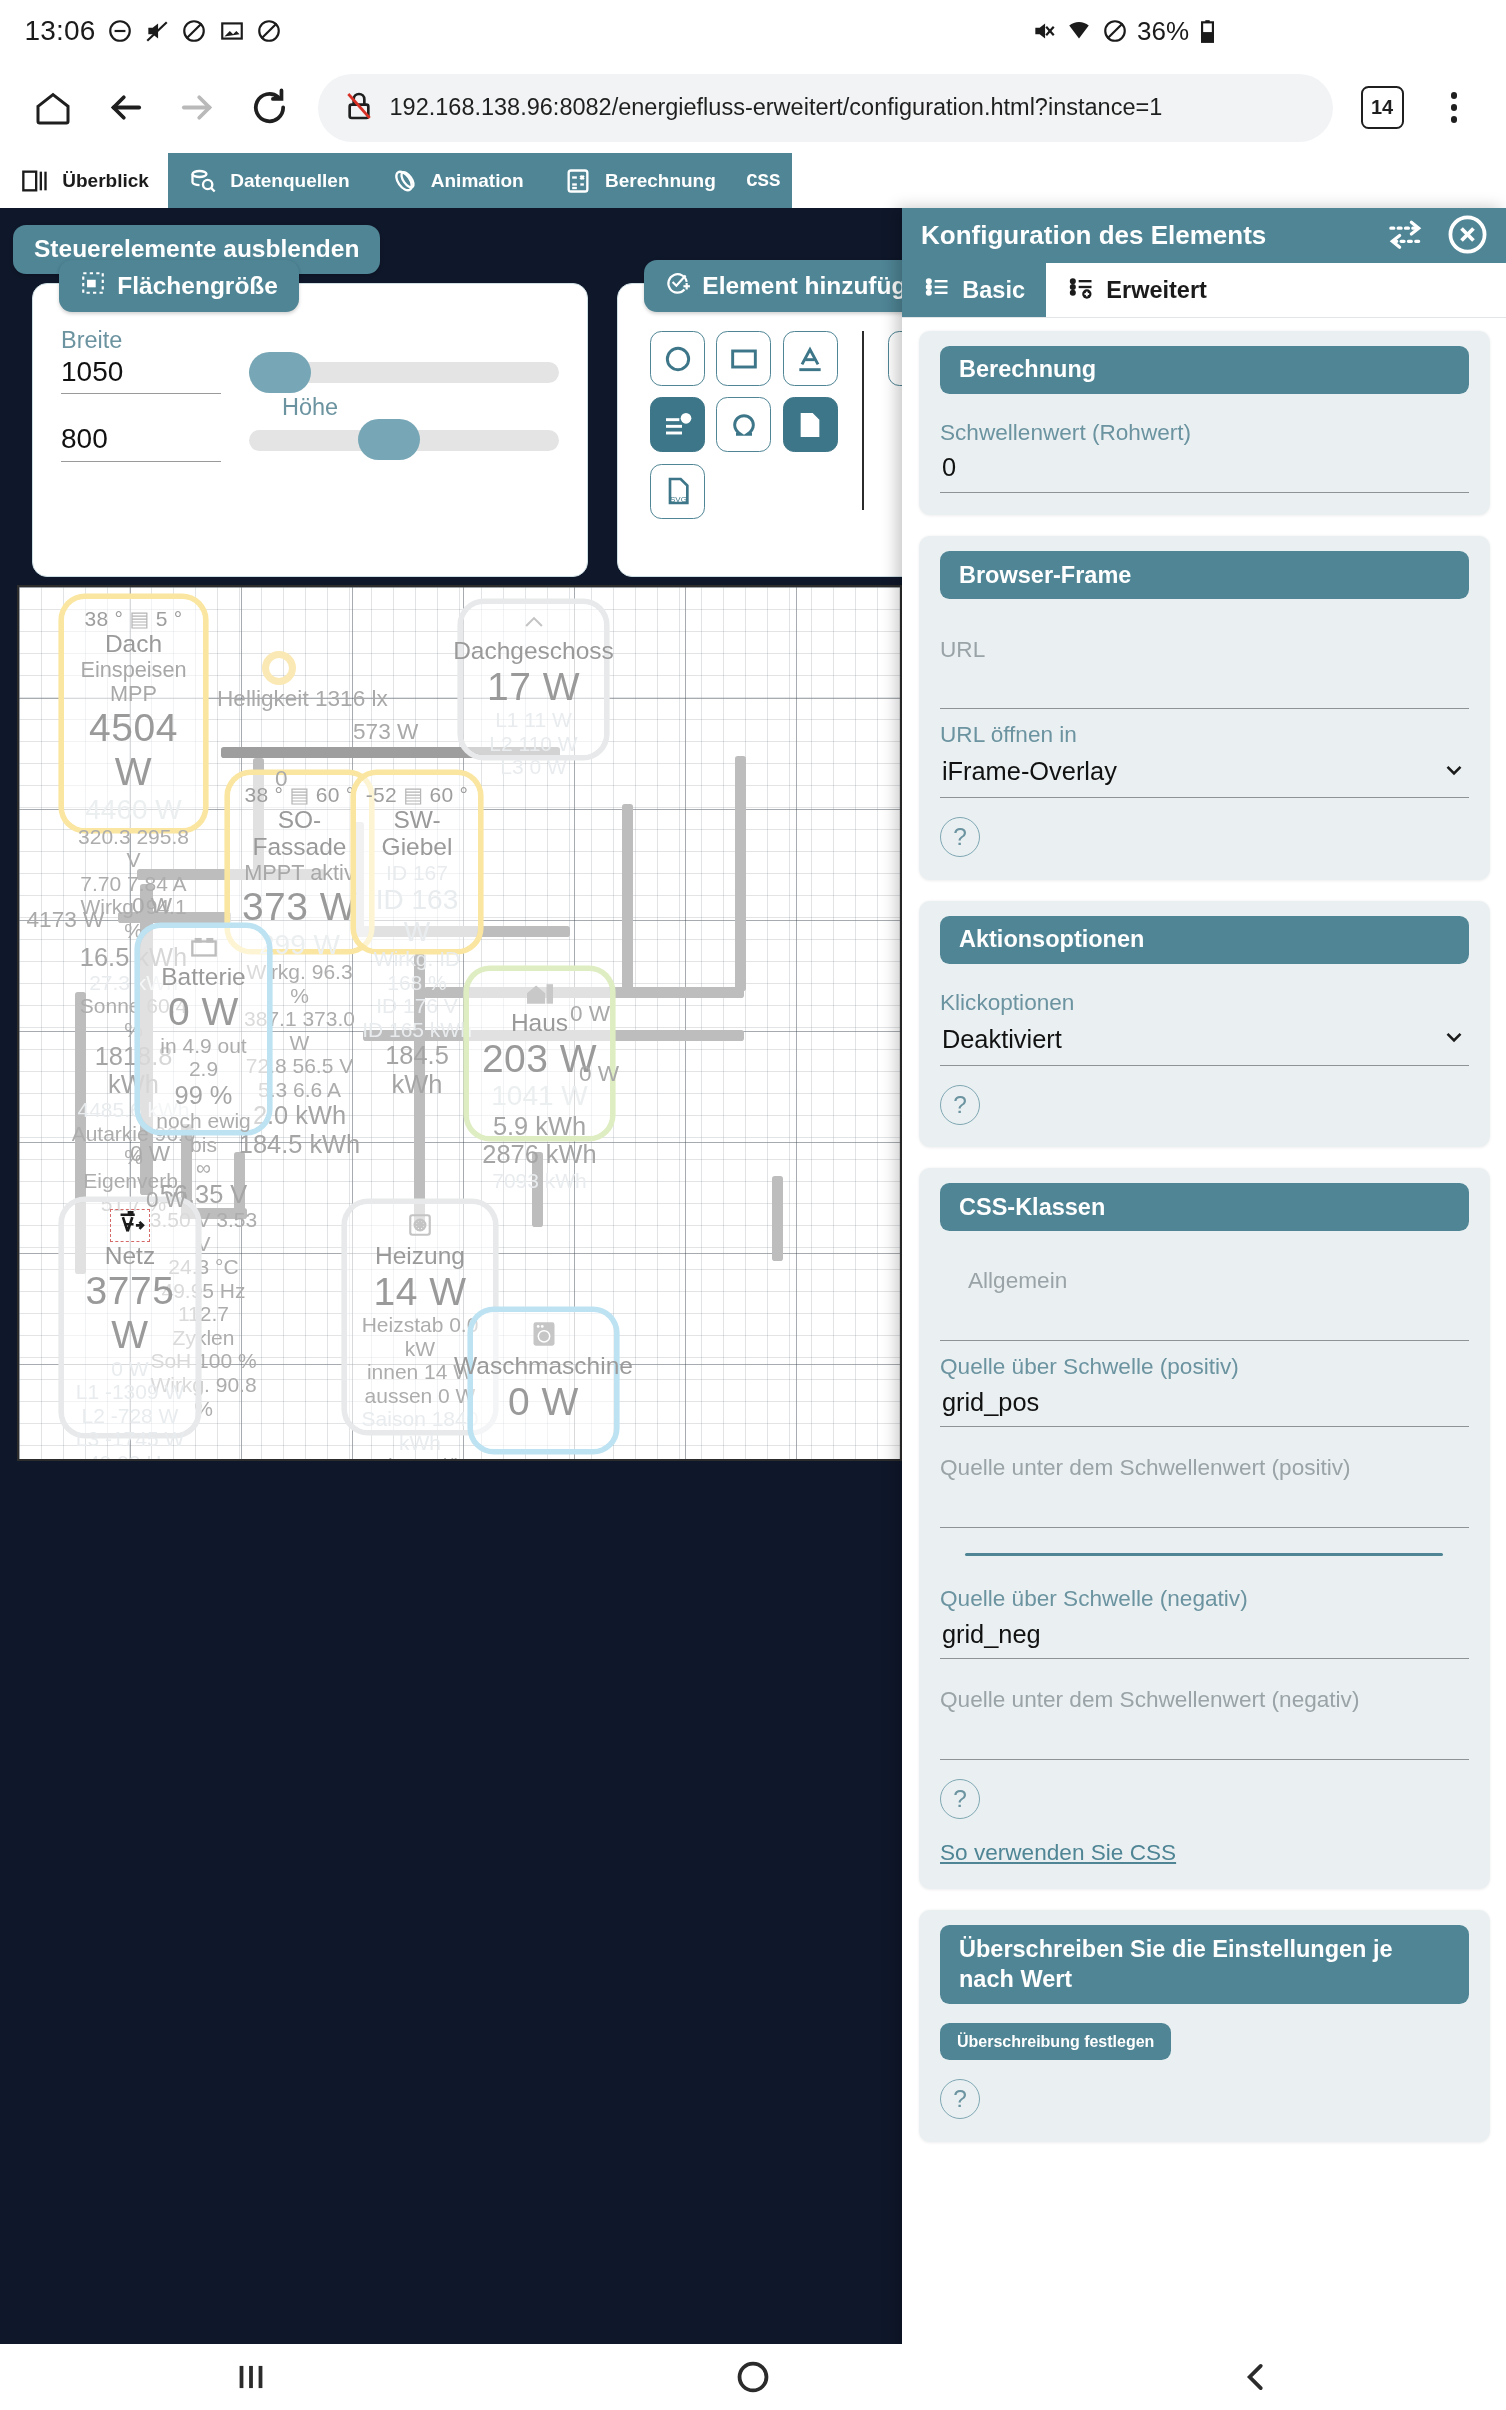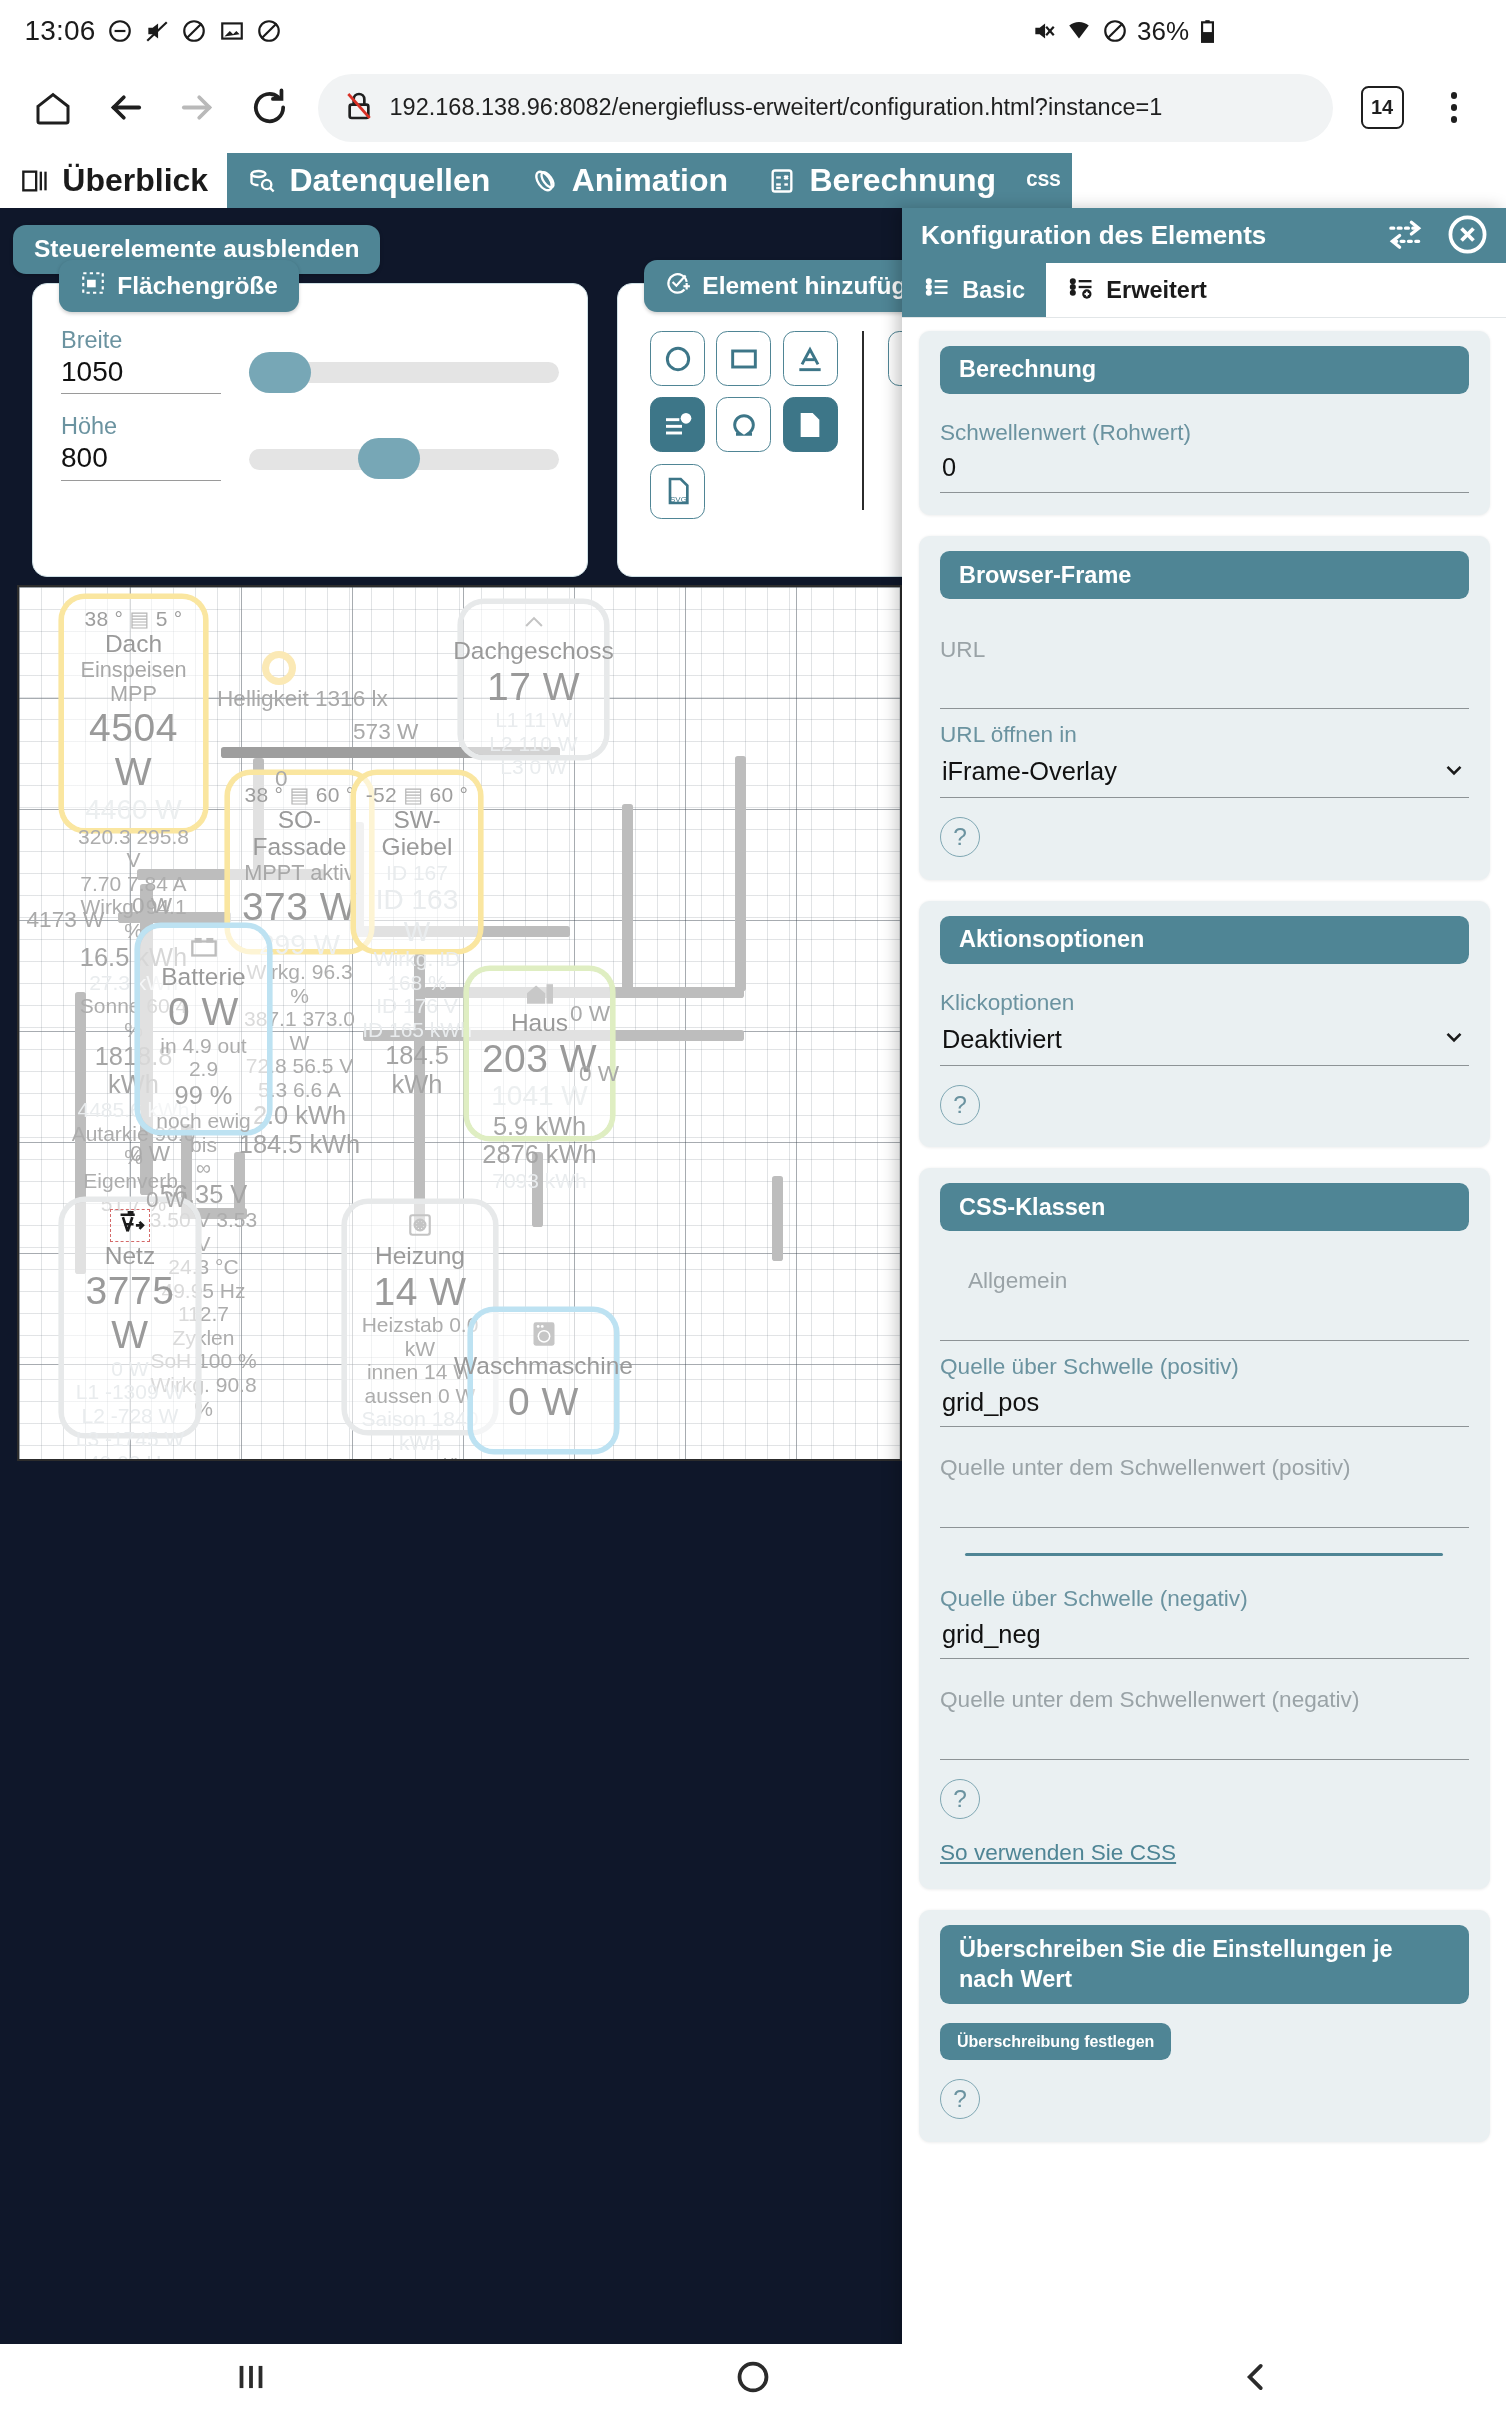--- a/index.html
+++ b/index.html
@@ -50,21 +50,21 @@
   }
   #divider{ position:absolute; left:0; top:153px; width:1507px; height:1.9px; background:#dfe3e6; }
 
   
   #tabstrip{
     position:absolute; left:0; top:0; width:1507px; height:55px;
     display:flex; align-items:flex-end; background:#ffffff;
   }
   .tab{
     height:55px; display:flex; align-items:center; gap:11.3px;
-    padding:0 19px; color:#ffffff; background:#4f8595; font-size:32px; font-weight:bold;
+    padding:0 19px; color:#ffffff; background:#4f8595; font-size:19px; font-weight:bold;
     white-space:nowrap;
   }
   .tab.active{ background:#ffffff; color:#1b1b1b; }
   .tab .ticon{ width:32px;height:32px;display:inline-flex;align-items:center;justify-content:center; }
   .tab.cssmini{ font-size:19px; font-family:"Liberation Mono", monospace; padding:0 11.3px; }
 
   
   #workspace{ position:absolute; left:0; top:55px; width:1507px; height:2137px; background:#0f172a; }
 
   .pill{
@@ -370,21 +370,21 @@
         <span>Flächengröße</span>
       </div>
       <div style="padding:43px 28px 0 28px;">
         <div class="flabel">Breite</div>
         <div class="fieldrow">
           <div class="fvalue">1050</div>
           <div class="slider">
               <span class="knob"></span>
             </div>
         </div>
-        <div class="flabel" style="margin-top:19px;">Höhe</div>
+        <div class="flabel" style="margin-top:0;text-align:center;">Höhe</div>
         <div class="fieldrow">
           <div class="fvalue">800</div>
           <div class="slider">
               <span class="knob" style="left:35%;"></span>
             </div>
         </div>
       </div>
     </div>
 
     <div class="card" id="card-add">

